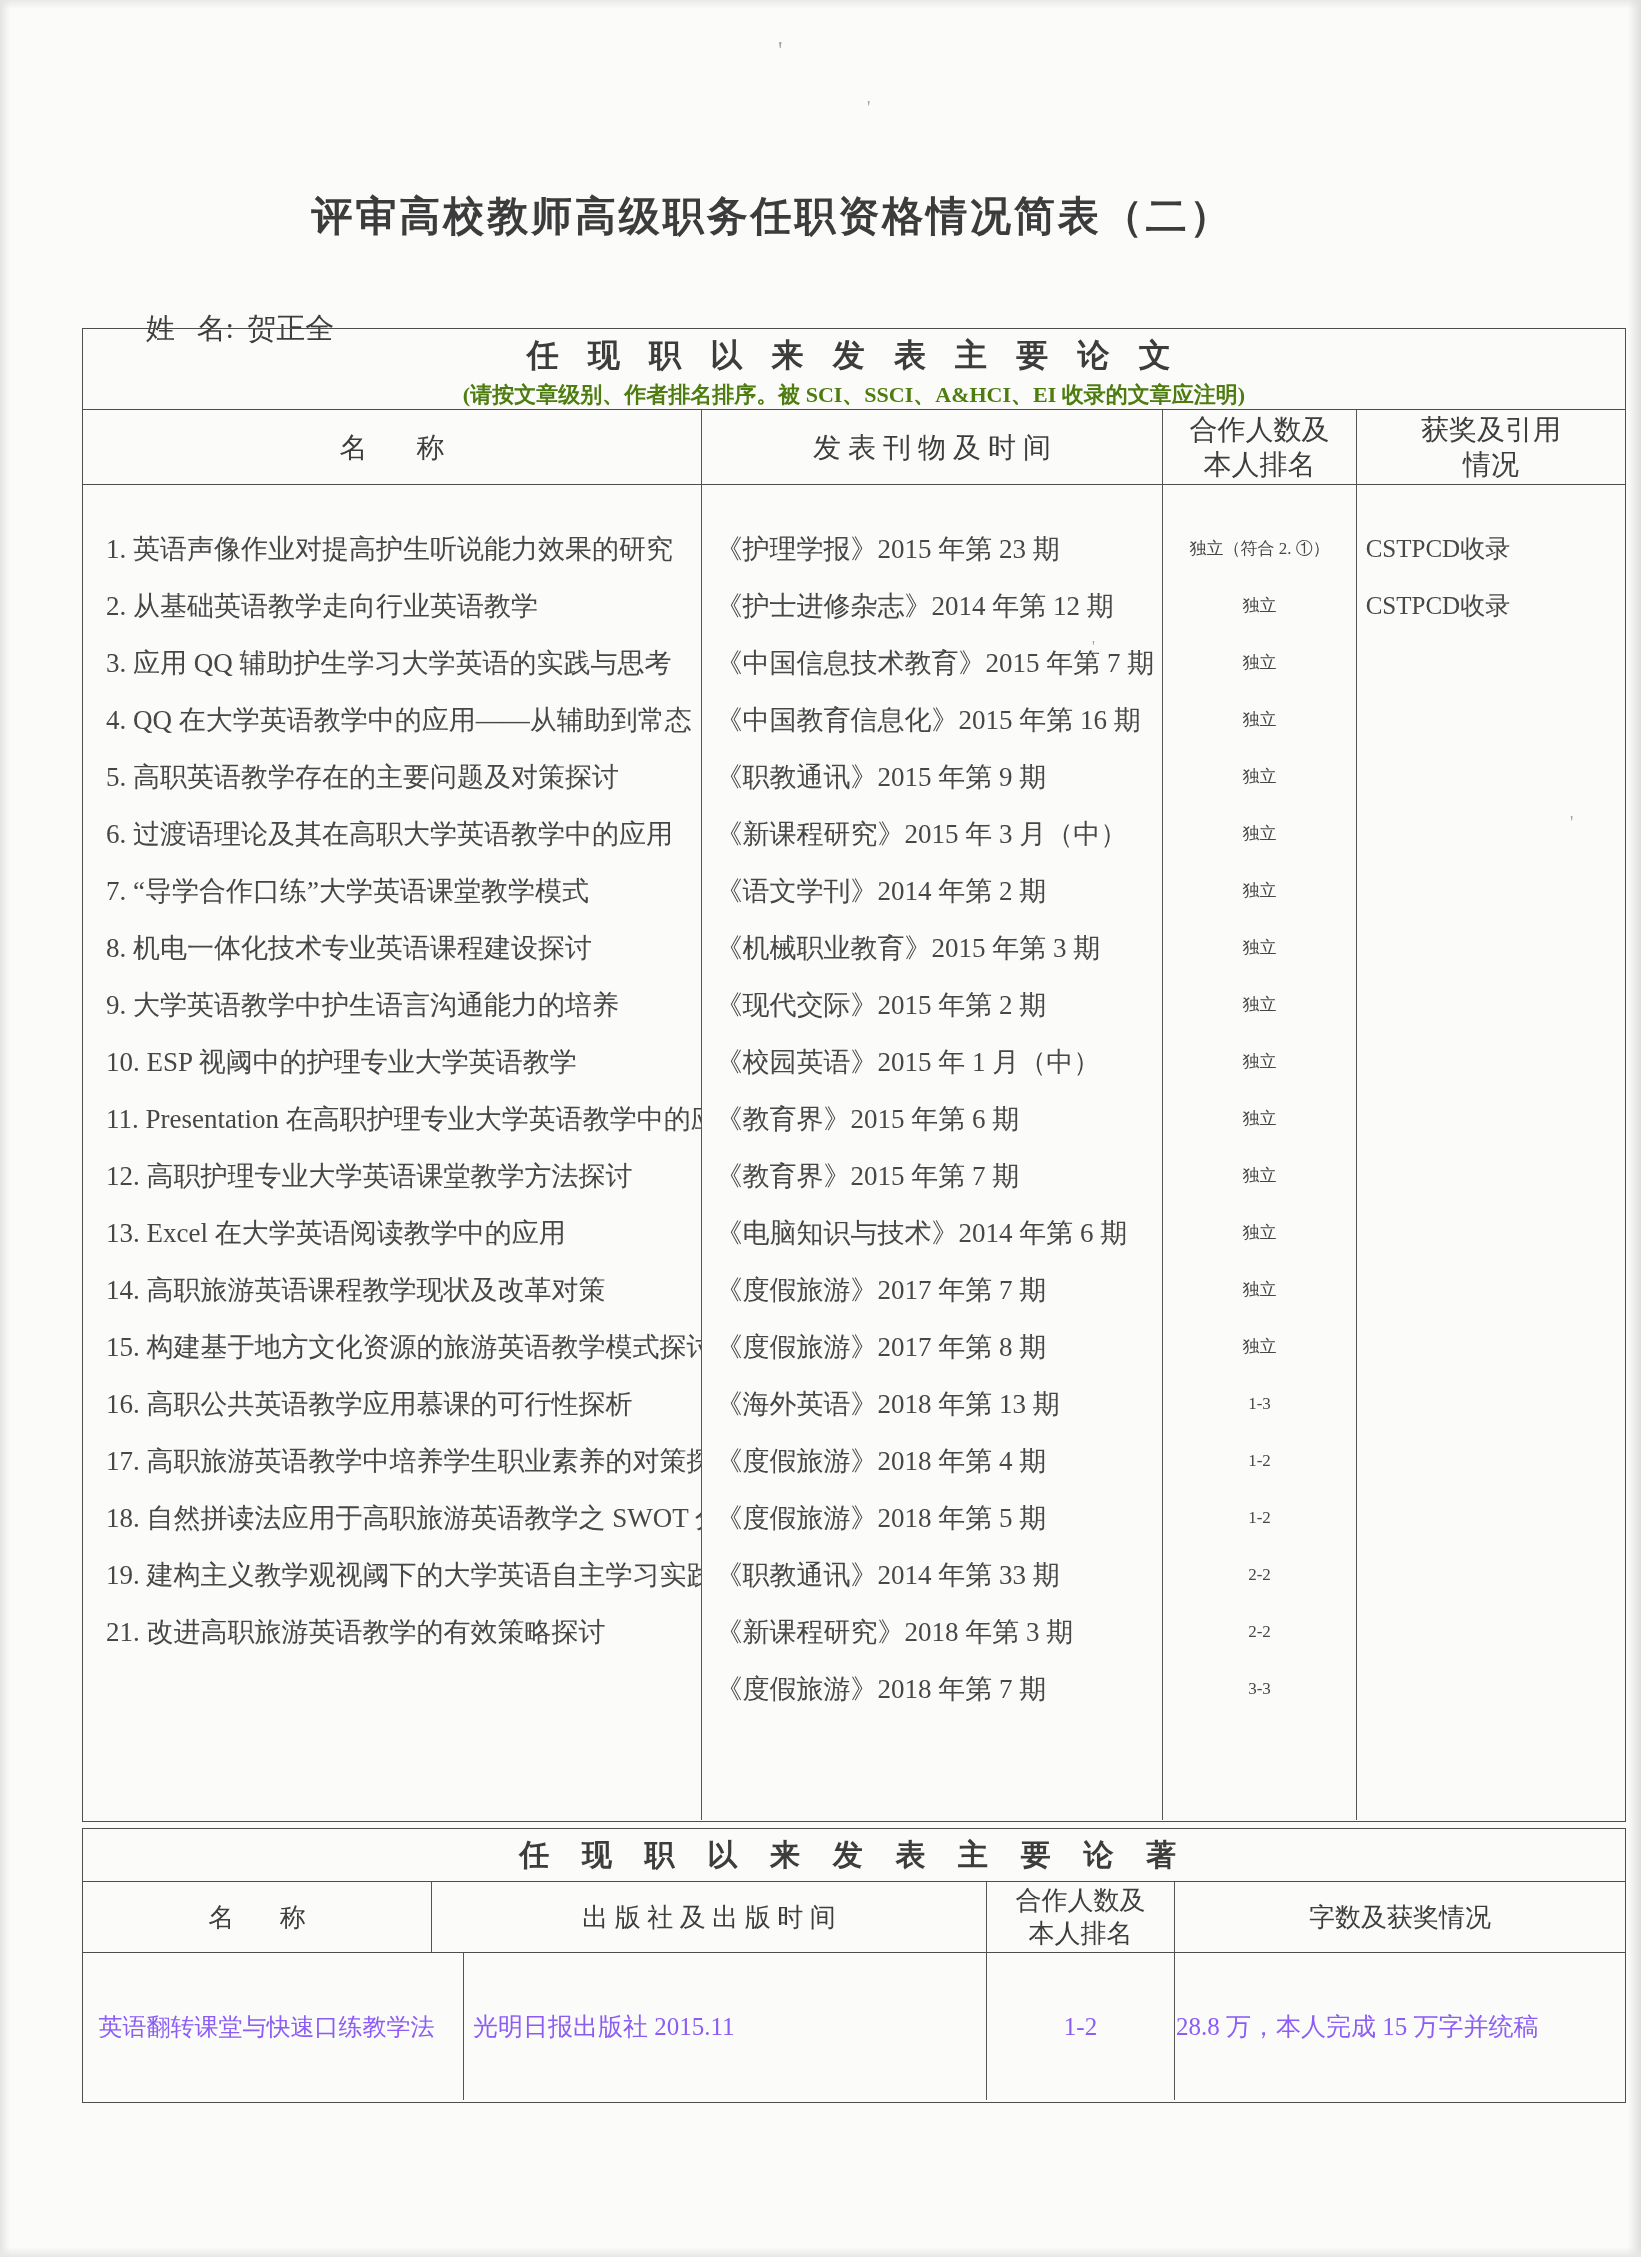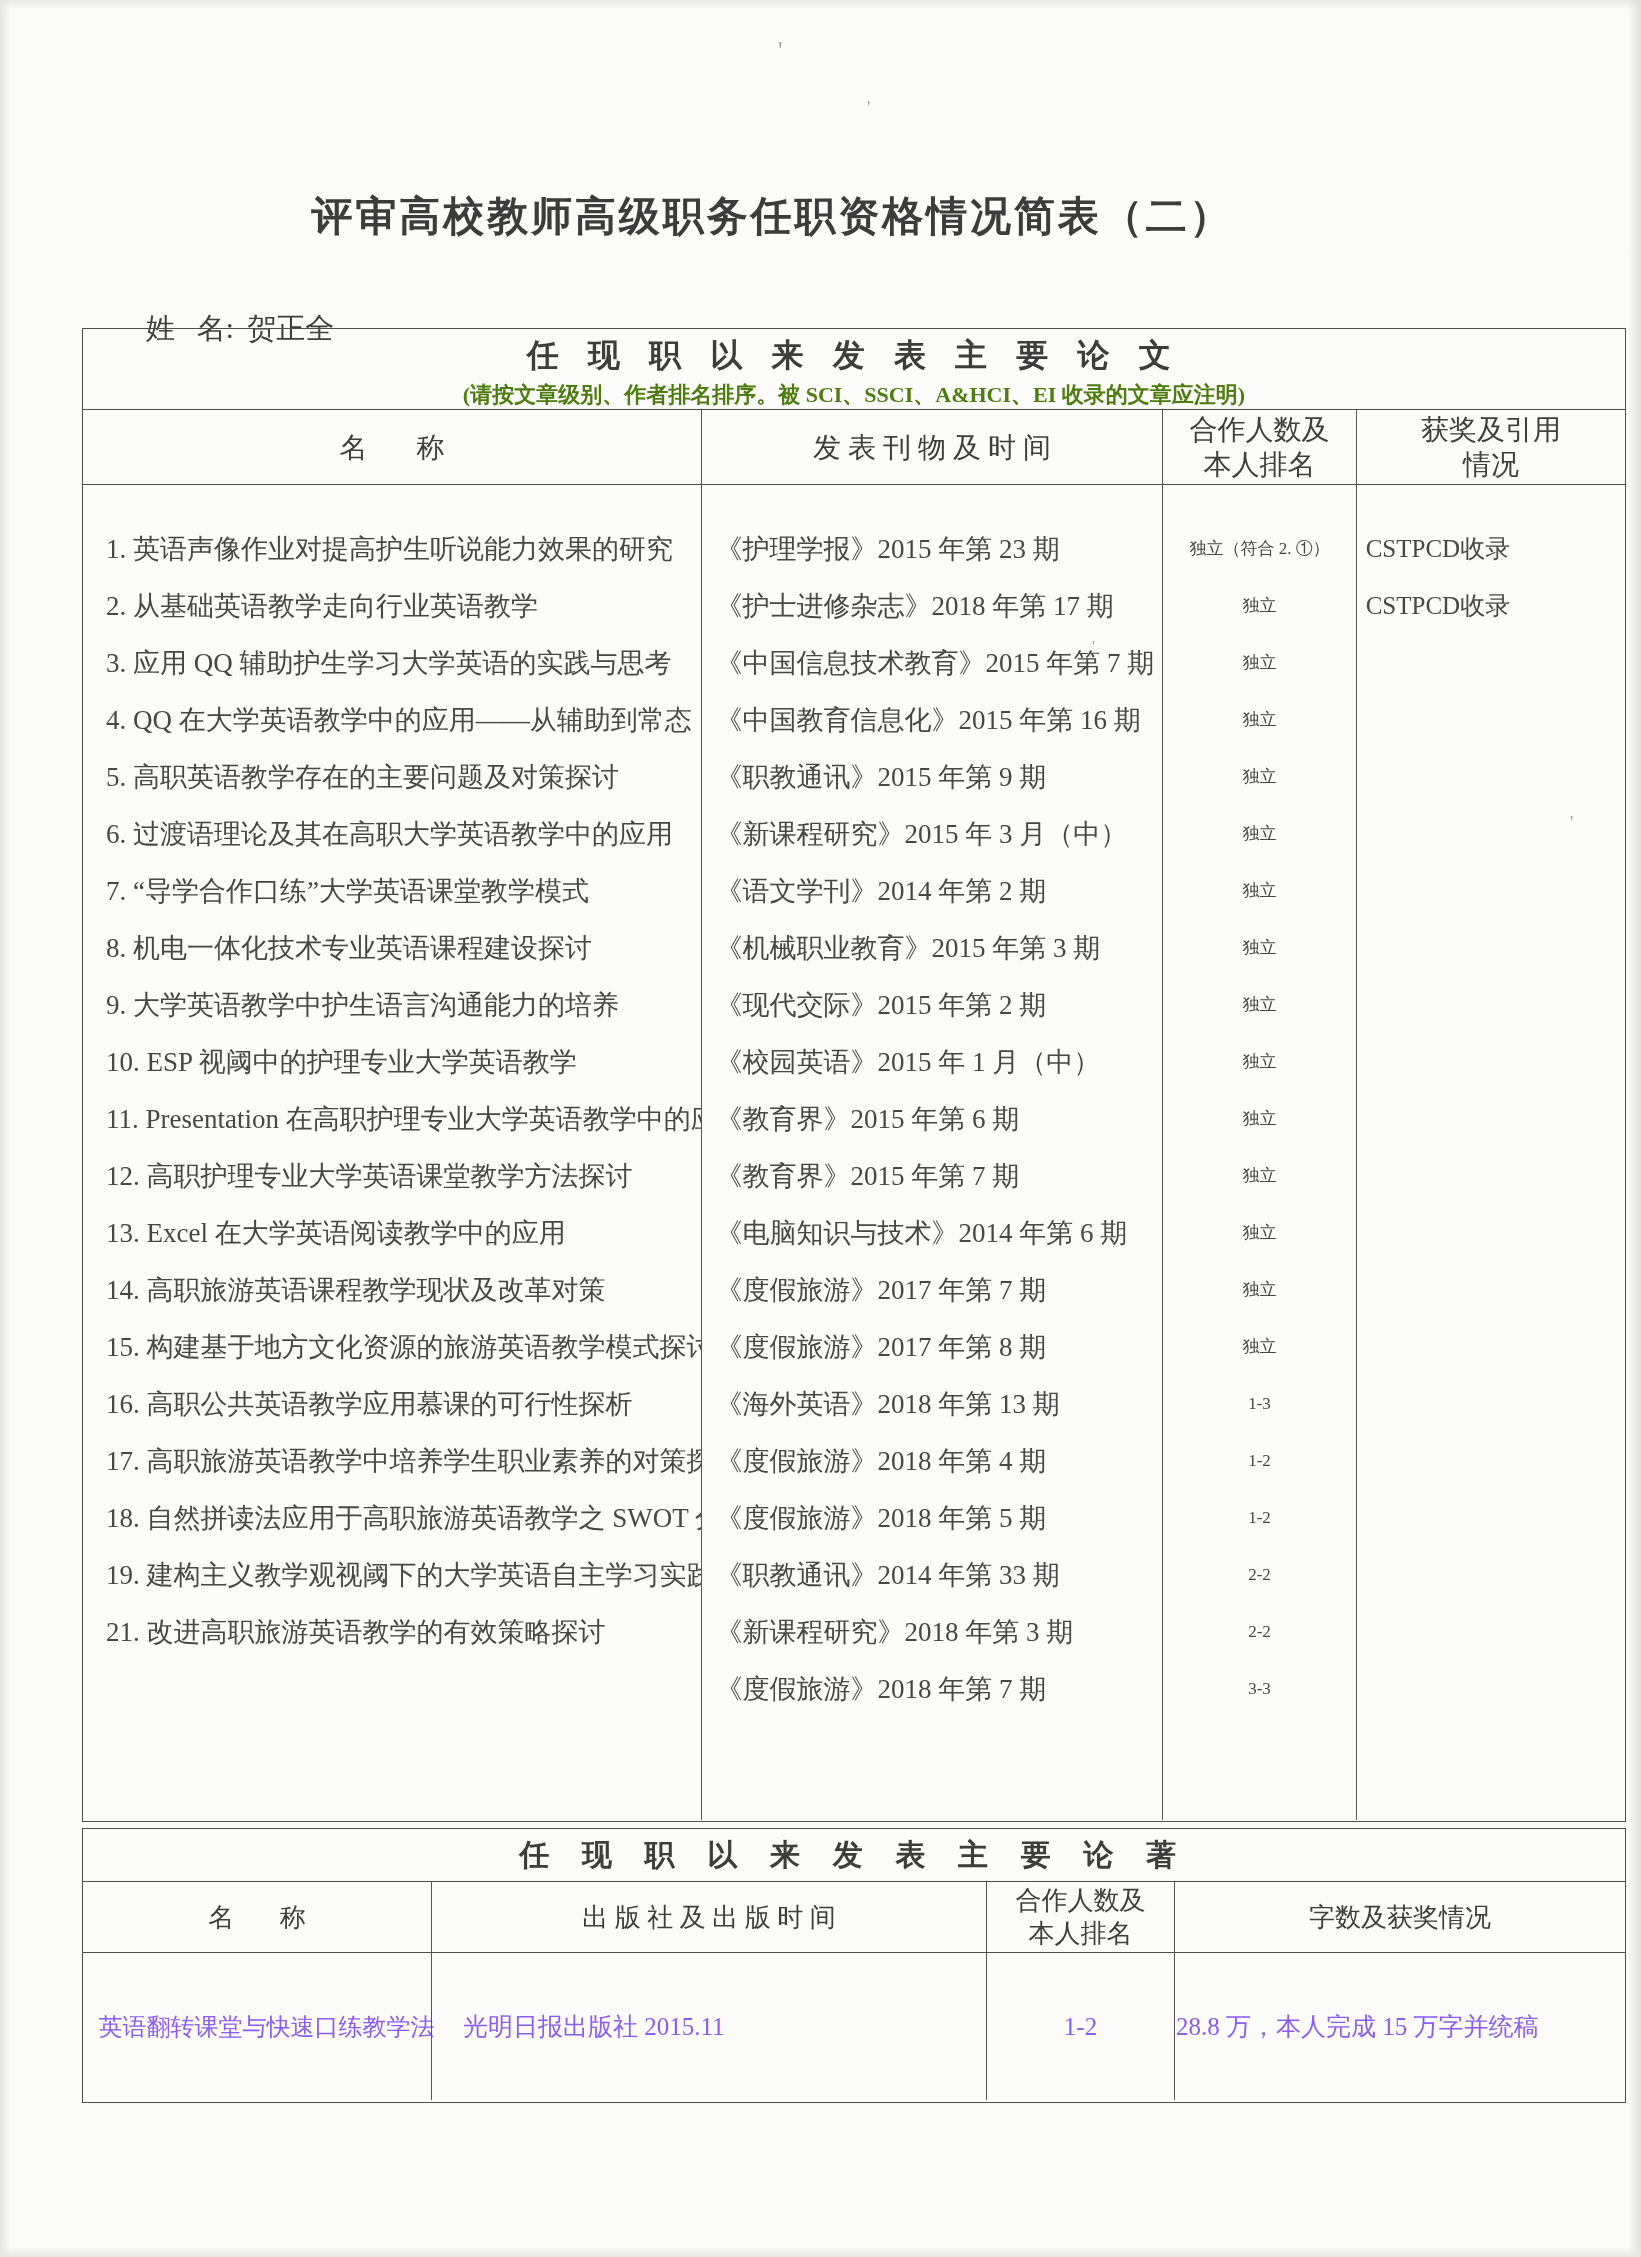--- a/index.html
+++ b/index.html
@@ -110,21 +110,21 @@
   
   .books-sheet .data-grid { height: 147px; }
   .dcell {
     display: flex; align-items: center;
     font-size: 25px;
     color: #8b5cf6;
     box-sizing: border-box;
     white-space: nowrap;
   }
   .dcell.c-name  { padding-left: 15.4px; font-size: 24px; }
-  .dcell.c-pub   { padding-left: 31px; }
+  .dcell.c-pub   { padding-left: 9px; margin-left: 32px; }
   .dcell.c-rank  { justify-content: center; }
   .dcell.c-words { padding-left: 1px; }
 
   .mark {
     position: absolute;
     color: #8f8f8f;
     font-size: 21px;
     opacity: .8;
   }
 </style>
@@ -174,21 +174,21 @@
           <div class="line">14. 高职旅游英语课程教学现状及改革对策</div>
           <div class="line">15. 构建基于地方文化资源的旅游英语教学模式探讨</div>
           <div class="line">16. 高职公共英语教学应用慕课的可行性探析</div>
           <div class="line">17. 高职旅游英语教学中培养学生职业素养的对策探讨</div>
           <div class="line">18. 自然拼读法应用于高职旅游英语教学之 SWOT 分析</div>
           <div class="line">19. 建构主义教学观视阈下的大学英语自主学习实践与思考</div>
           <div class="line">21. 改进高职旅游英语教学的有效策略探讨</div>
         </div>
       <div class="col col-journal" id="papers-col-journal">
           <div class="line">《护理学报》2015 年第 23 期</div>
-          <div class="line">《护士进修杂志》2018 年第 17 期</div>
+          <div class="line">《护士进修杂志》2014 年第 12 期</div>
           <div class="line">《中国信息技术教育》2015 年第 7 期</div>
           <div class="line">《中国教育信息化》2015 年第 16 期</div>
           <div class="line">《职教通讯》2015 年第 9 期</div>
           <div class="line">《新课程研究》2015 年 3 月（中）</div>
           <div class="line">《语文学刊》2014 年第 2 期</div>
           <div class="line">《机械职业教育》2015 年第 3 期</div>
           <div class="line">《现代交际》2015 年第 2 期</div>
           <div class="line">《校园英语》2015 年 1 月（中）</div>
           <div class="line">《教育界》2015 年第 6 期</div>
           <div class="line">《教育界》2015 年第 7 期</div>

